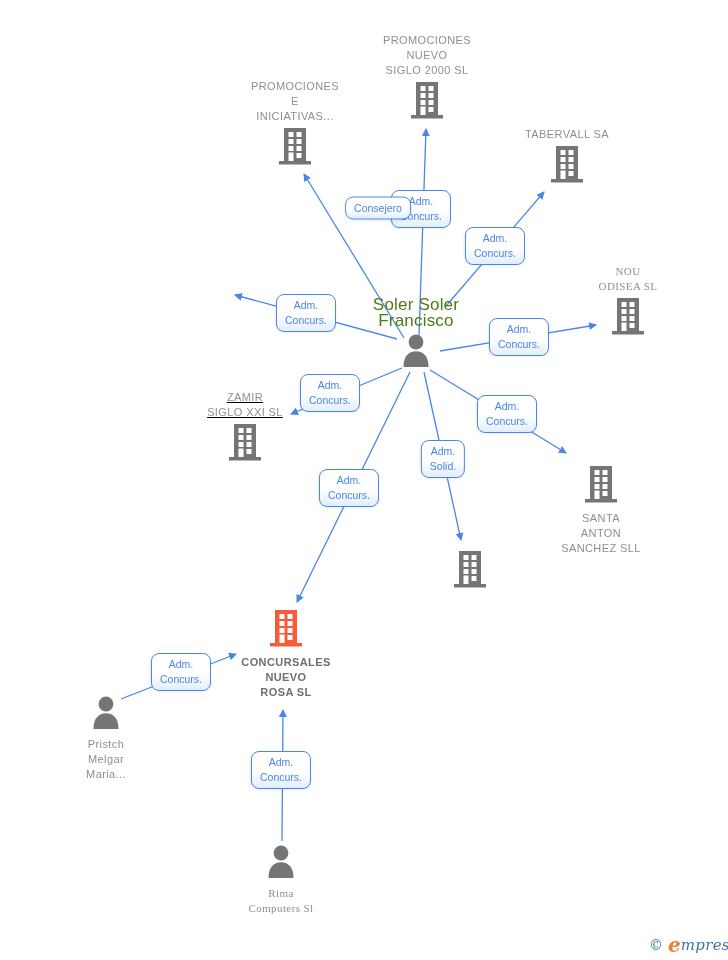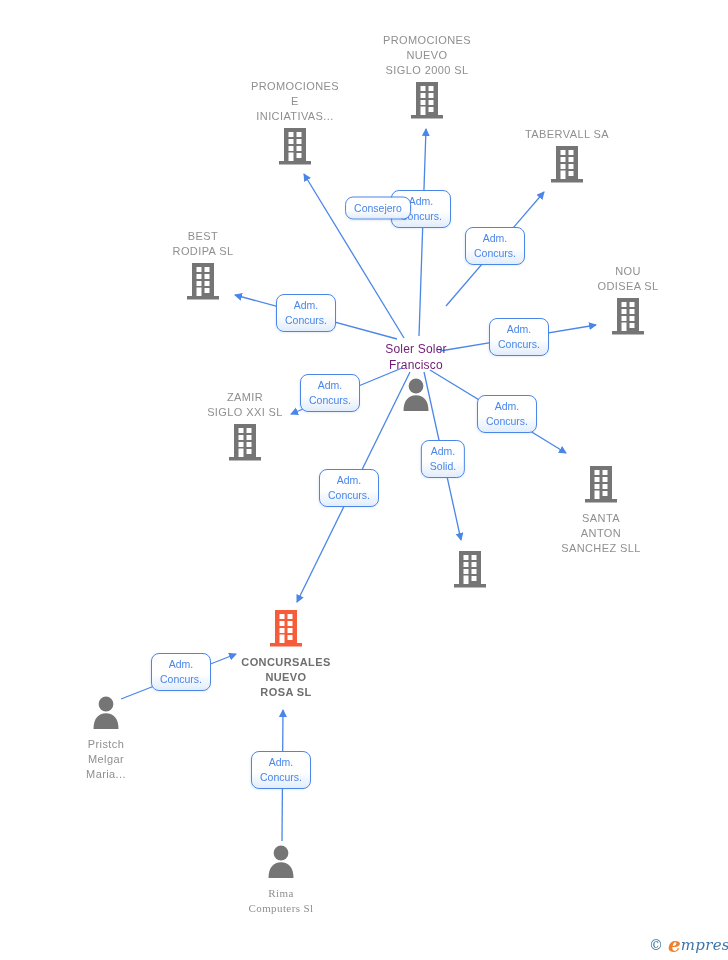--- a/index.html
+++ b/index.html
@@ -9,21 +9,21 @@
   }
   .edges{position:absolute;left:0;top:0;width:728px;height:960px;}
   
   .node{
     position:absolute;width:160px;display:flex;flex-direction:column;
     align-items:center;text-align:center;cursor:pointer;
   }
   .node .lbl{font-size:11px;line-height:15px;color:#8f8f8f;letter-spacing:.4px;white-space:nowrap;}
   .node .icon{margin-top:4px;margin-bottom:3px;color:#757575;}
   .node.below .icon{margin-top:0;margin-bottom:4px;}
-  .node.person-center .lbl{font-size:12px;line-height:16px;color:#701a75;letter-spacing:.2px;margin-top:44px;}
+  .node.person-center .lbl{font-size:17px;line-height:16px;color:#4d7c0f;letter-spacing:.2px;}
   .node.highlight .icon{color:#f65c39;}
   .node.highlight .lbl{color:#6f6f6f;font-weight:bold;}
   
   .edge-label{
     position:absolute;transform:translate(-50%,-50%);
     border:1.5px solid #4a86e8;border-radius:8px;
     background:linear-gradient(to bottom,#ffffff 55%,#e2edfb 100%);
     color:#4a86e8;font-size:10.5px;line-height:15px;
     padding:3px 8px;text-align:center;white-space:nowrap;
     box-shadow:0 1px 2px rgba(70,120,200,.12);
@@ -127,44 +127,22 @@
             <rect x="18.5" y="11" width="5" height="5"></rect>
           <rect x="10.5" y="18" width="5" height="5"></rect>
             <rect x="18.5" y="18" width="5" height="5"></rect>
           <rect x="18.5" y="25" width="5" height="5"></rect>
             <rect x="10.5" y="24.5" width="5" height="8.5"></rect>
         </g>
       </svg>
     </span>
   </div>
 
-  <div class="node" style="left:123px;top:229px;">
-    <div class="lbl">
-      <div>BEST</div>
-      <div>RODIPA SL</div>
-    </div>
-    <span class="icon">
-      <svg width="34" height="37" viewBox="0 0 34 37" fill="currentColor">
-        <rect x="6" y="0" width="22" height="34"></rect>
-          <rect x="1" y="33" width="32" height="3.5"></rect>
-        <g fill="#ffffff">
-          <rect x="10.5" y="4" width="5" height="5"></rect>
-            <rect x="18.5" y="4" width="5" height="5"></rect>
-          <rect x="10.5" y="11" width="5" height="5"></rect>
-            <rect x="18.5" y="11" width="5" height="5"></rect>
-          <rect x="10.5" y="18" width="5" height="5"></rect>
-            <rect x="18.5" y="18" width="5" height="5"></rect>
-          <rect x="18.5" y="25" width="5" height="5"></rect>
-            <rect x="10.5" y="24.5" width="5" height="8.5"></rect>
-        </g>
-      </svg>
-    </span>
-  </div>
-
-  <div class="node" style="left:548px;top:264px;">
+
+  <div class="node" style="left:548px;top:264px;font-family:Liberation Serif, serif;">
     <div class="lbl">
       <div>NOU</div>
       <div>ODISEA SL</div>
     </div>
     <span class="icon">
       <svg width="34" height="37" viewBox="0 0 34 37" fill="currentColor">
         <rect x="6" y="0" width="22" height="34"></rect>
           <rect x="1" y="33" width="32" height="3.5"></rect>
         <g fill="#ffffff">
           <rect x="10.5" y="4" width="5" height="5"></rect>
@@ -173,21 +151,21 @@
             <rect x="18.5" y="11" width="5" height="5"></rect>
           <rect x="10.5" y="18" width="5" height="5"></rect>
             <rect x="18.5" y="18" width="5" height="5"></rect>
           <rect x="18.5" y="25" width="5" height="5"></rect>
             <rect x="10.5" y="24.5" width="5" height="8.5"></rect>
         </g>
       </svg>
     </span>
   </div>
 
-  <div class="node" style="left:165px;top:390px;">
+  <div class="node" style="left:165px;top:390px;text-decoration:underline;">
     <div class="lbl">
       <div>ZAMIR</div>
       <div>SIGLO XXI SL</div>
     </div>
     <span class="icon">
       <svg width="34" height="37" viewBox="0 0 34 37" fill="currentColor">
         <rect x="6" y="0" width="22" height="34"></rect>
           <rect x="1" y="33" width="32" height="3.5"></rect>
         <g fill="#ffffff">
           <rect x="10.5" y="4" width="5" height="5"></rect>

